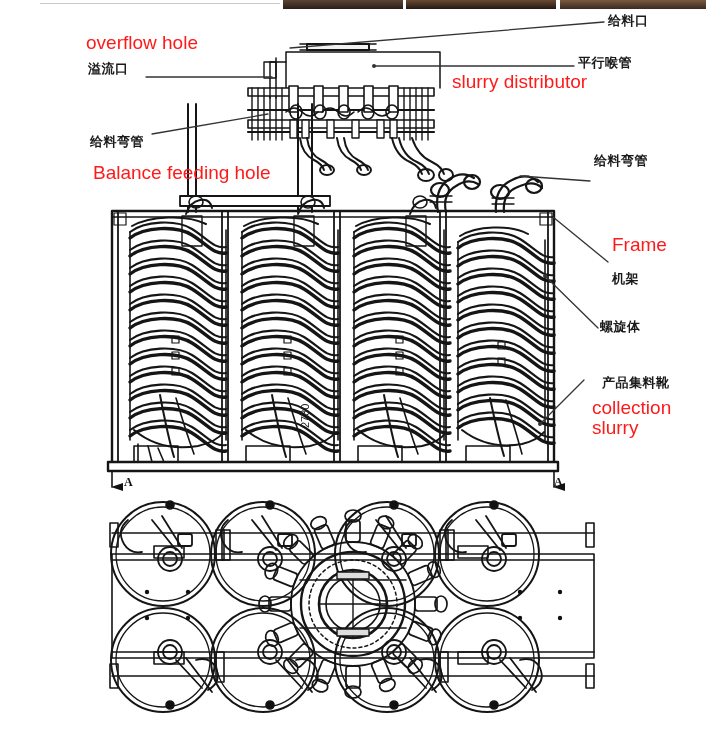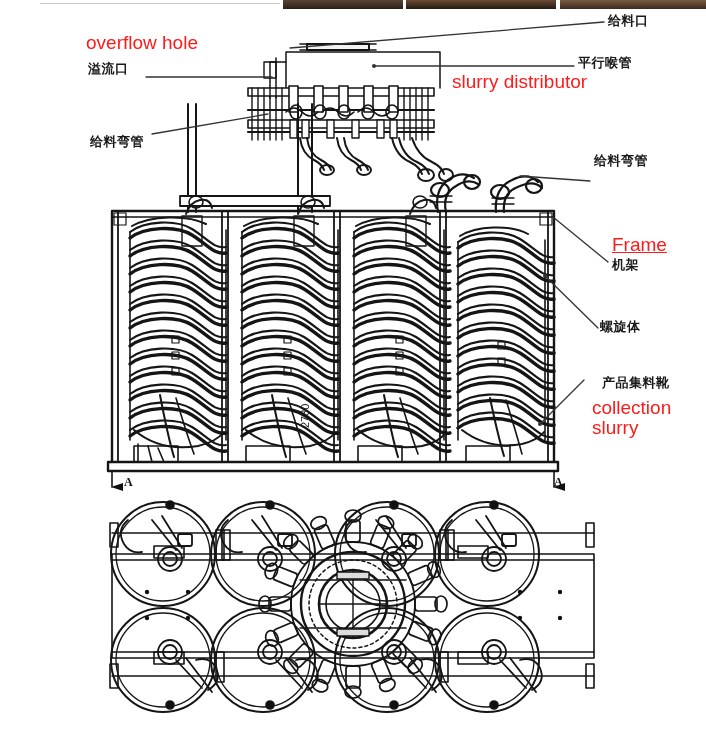--- a/index.html
+++ b/index.html
@@ -539,26 +539,27 @@
   </svg>
 
   <div class="lbl en" style="left:86px;top:33px;">overflow hole</div>
   <div class="lbl cn" style="left:88px;top:62px;">溢流口</div>
 
   <div class="lbl cn" style="left:608px;top:14px;">给料口</div>
 
   <div class="lbl en" style="left:452px;top:72px;">slurry distributor</div>
   <div class="lbl cn" style="left:578px;top:56px;">平行喉管</div>
 
+  <div class="lbl en" style="left:93px;top:163px;">Balance feeding hole</div>
   <div class="lbl cn" style="left:90px;top:135px;">给料弯管</div>
 
   <div class="lbl cn" style="left:594px;top:155px;font-family:Liberation Mono, monospace;">给料弯管</div>
 
-  <div class="lbl en" style="left:612px;top:235px;text-decoration:underline;">Frame</div>
-  <div class="lbl cn" style="left:612px;top:258px;">机架</div>
+  <div class="lbl en" style="left:612px;top:235px;">Frame</div>
+  <div class="lbl cn" style="left:612px;top:272px;">机架</div>
 
   <div class="lbl cn" style="left:600px;top:320px;">螺旋体</div>
 
   <div class="lbl cn" style="left:586px;top:376px;margin-left:16px;">产品集料靴</div>
   <div class="lbl en" style="left:592px;top:398px;">collection
 slurry</div>
 
   <div class="lbl dim" style="left:300px;top:428px;transform:rotate(-90deg);transform-origin:left top;">2730</div>
 
   <div class="lbl secmark" style="left:124px;top:476px;">A</div>

